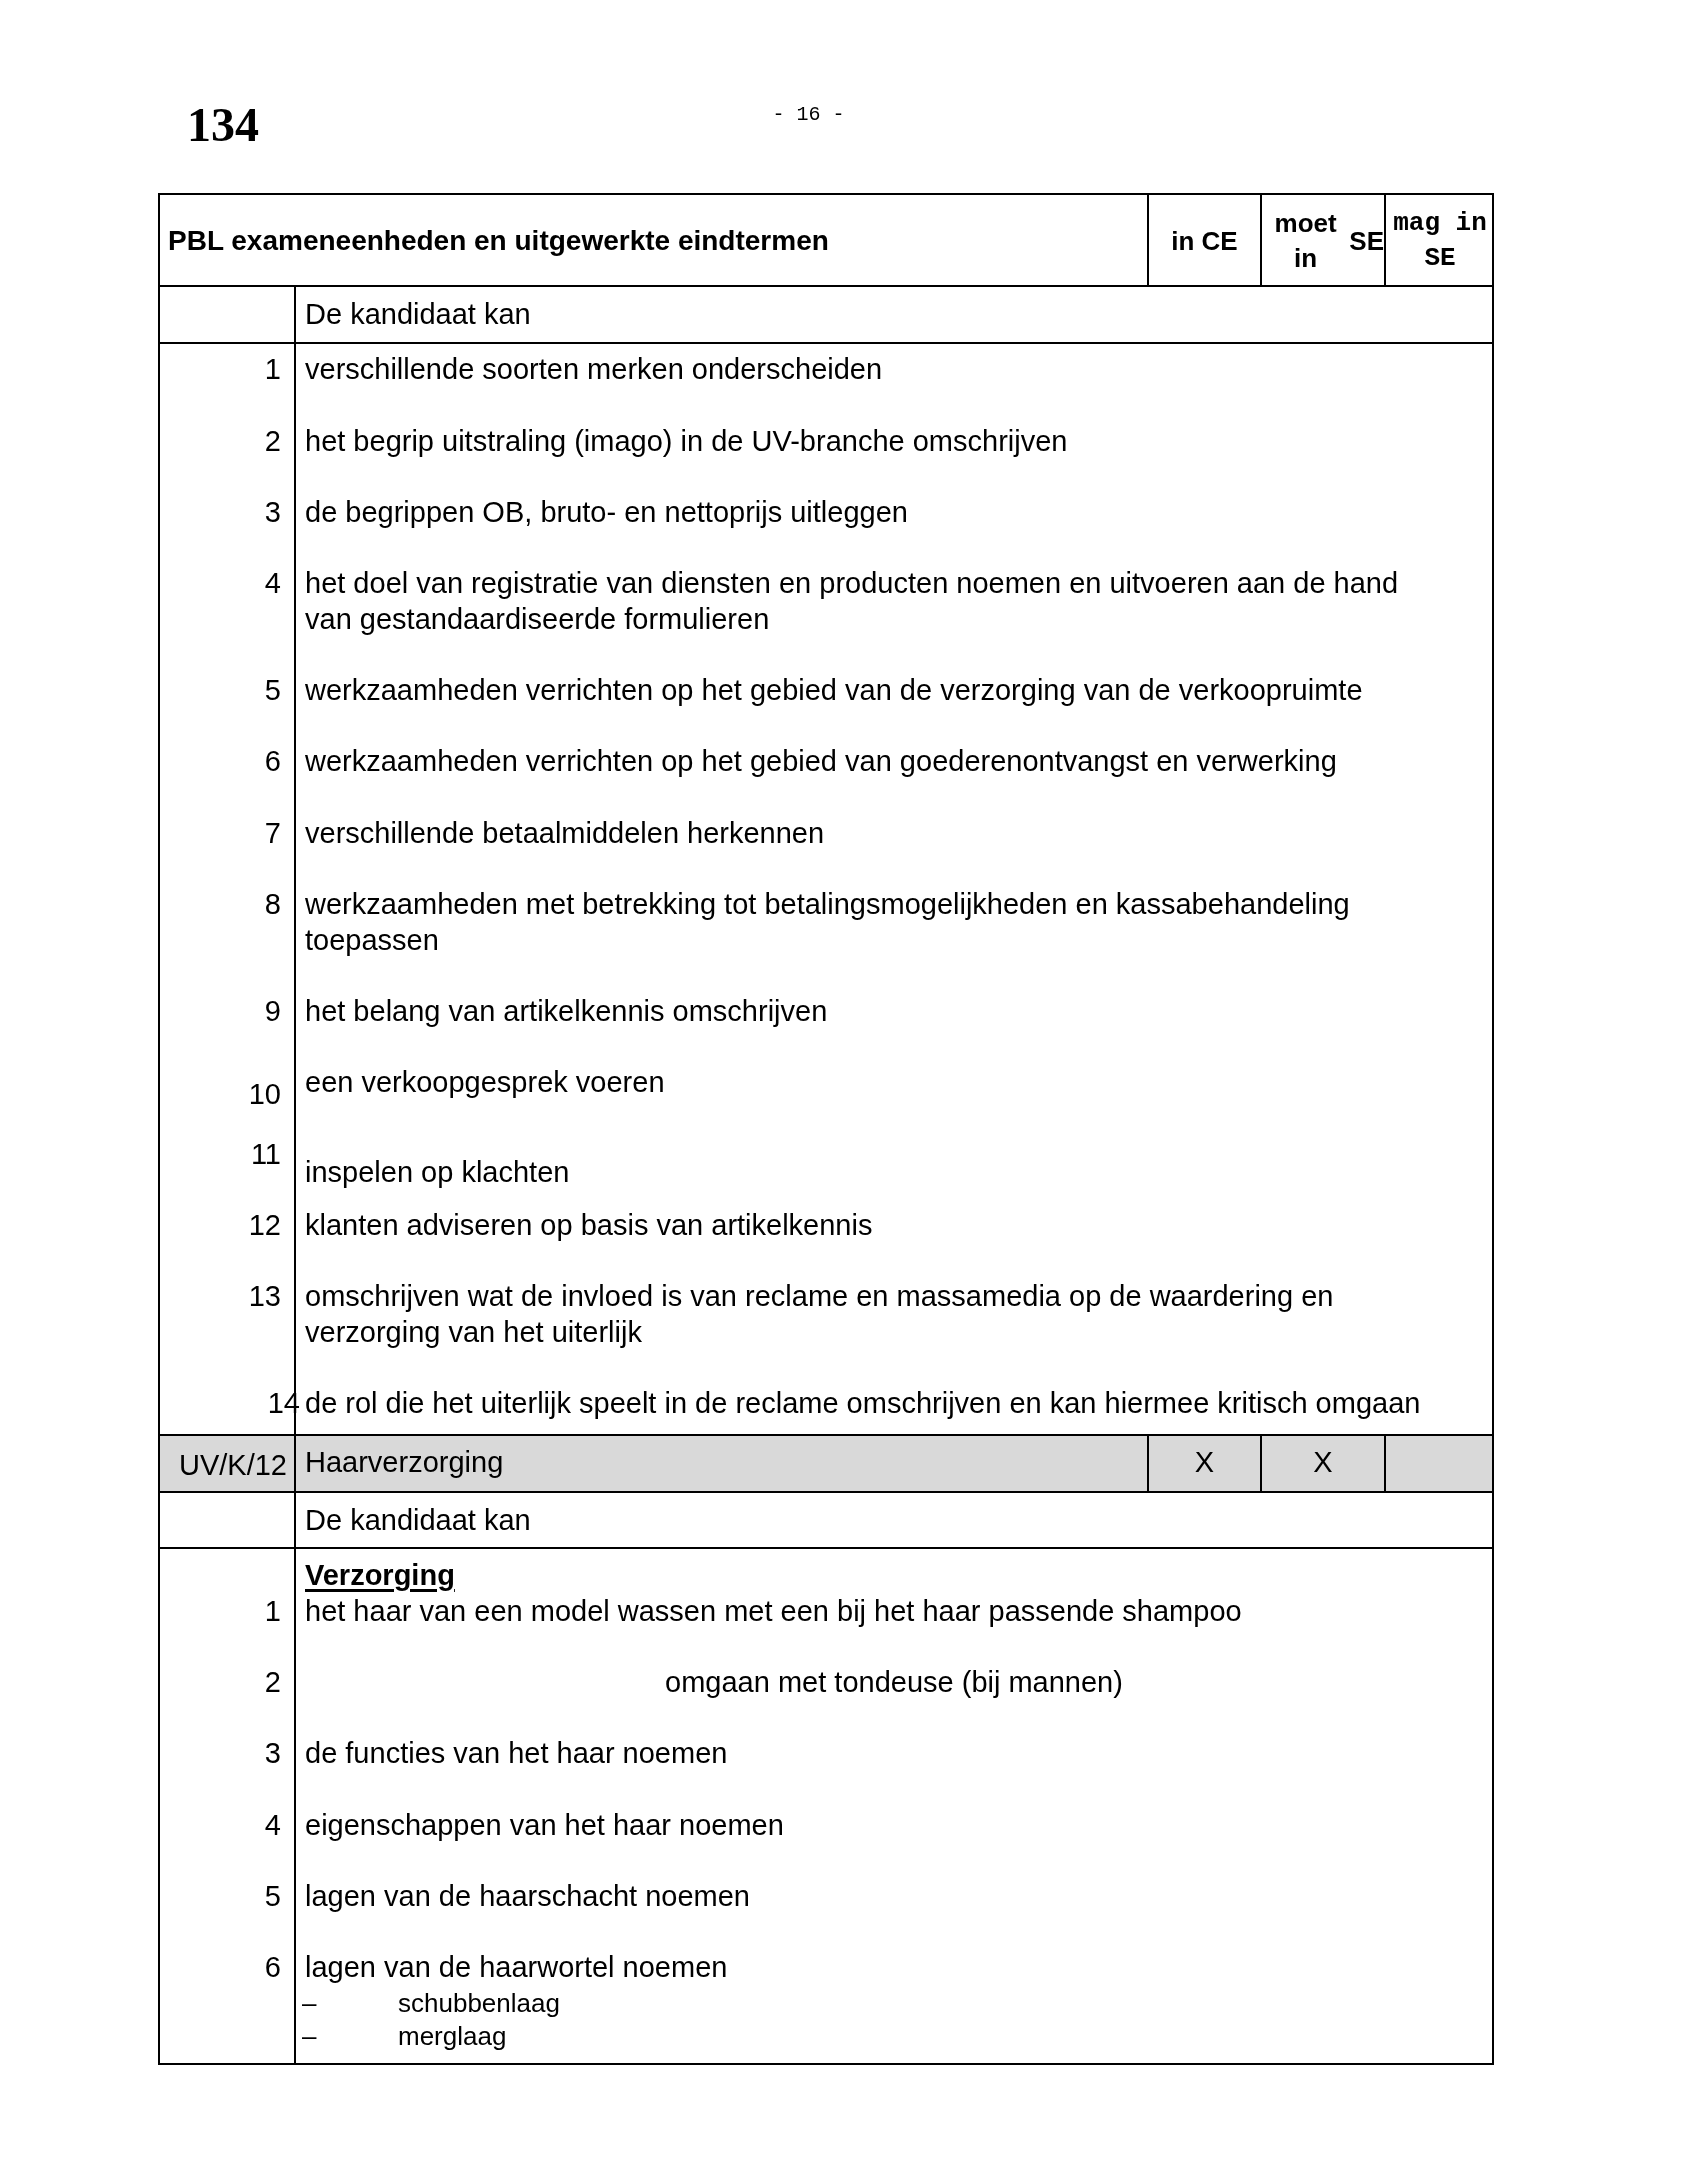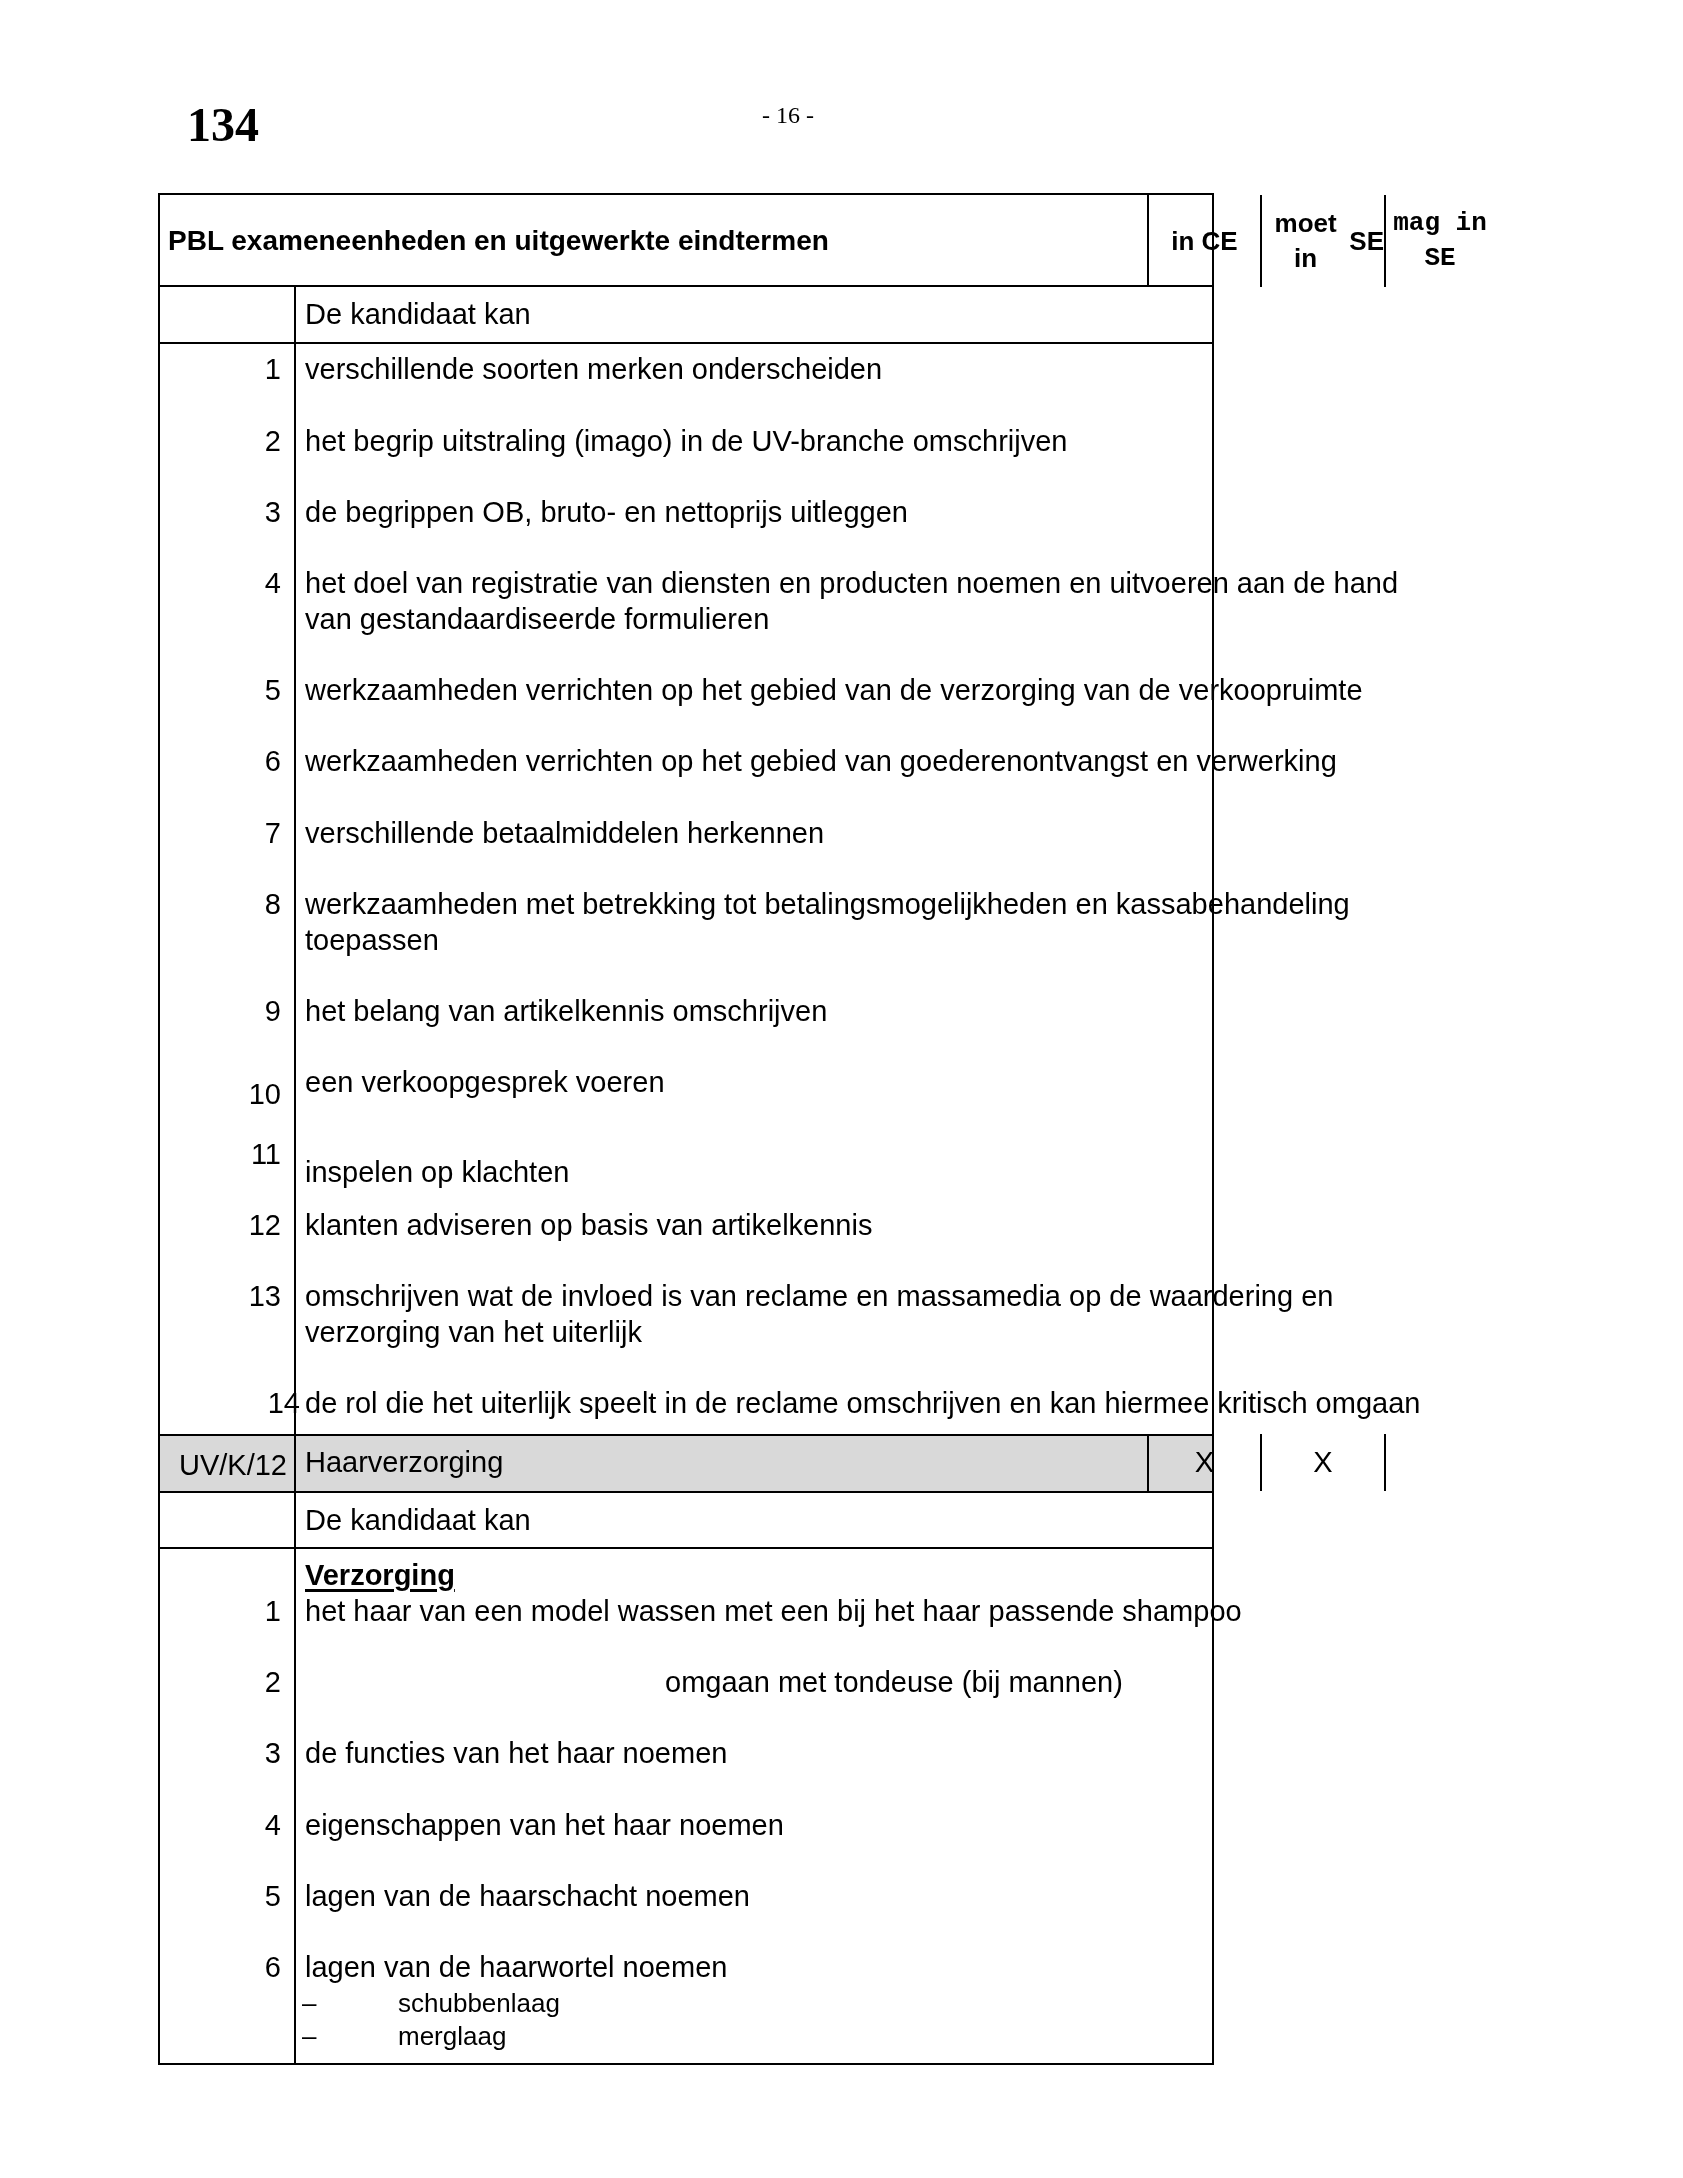--- a/index.html
+++ b/index.html
@@ -1,22 +1,22 @@
 <!DOCTYPE html>
 <html><head>
 <meta charset="utf-8">
 <style>
   html, body { margin: 0; padding: 0; }
   body { width: 1683px; height: 2178px; background: #ffffff; position: relative; overflow: hidden;
          font-family: "Liberation Sans", sans-serif; color: #000; }
   .page-num { position: absolute; left: 187px; top: 99px; font-family: "Liberation Serif", serif;
               font-weight: bold; font-size: 48px; line-height: 51px; }
-  .page-center { position: absolute; left: 762px; top: 97px; width: 93px; 
-                 font-family: Liberation Serif, serif; font-size: 24px; line-height: 36px; }
-  .tbl { position: absolute; left: 158px; top: 193px; width: 1056px; height: 1872px;
+  .page-center { position: absolute; left: 762px; top: 97px; width: 93px; text-align: center;
+                 font-family: Liberation Mono, monospace; font-size: 20px; line-height: 36px; }
+  .tbl { position: absolute; left: 158px; top: 193px; width: 1336px; height: 1872px;
          border: 2px solid #000; box-sizing: border-box; }
   .hline { position: absolute; left: 0; right: 0; height: 0; border-top: 2px solid #000; }
   .vline { position: absolute; width: 0; border-left: 2px solid #000; }
   .hdr-title { position: absolute; left: 8px; top: 0; height: 92px; display: flex; align-items: center;
                font-weight: bold; font-size: 28px; }
   .hdr-col { position: absolute; top: 0; height: 92px; display: flex; align-items: center; justify-content: center;
              text-align: center; font-weight: bold; font-size: 26px; line-height: 35px; }
   .cell-text { position: absolute; font-size: 29px; line-height: 36px; white-space: nowrap; }
   .num { position: absolute; width: 121px; text-align: right; font-size: 29px; line-height: 36px; left: 0; }
   .txt { position: absolute; left: 145px; font-size: 29px; line-height: 36px; width: 1178px; }

